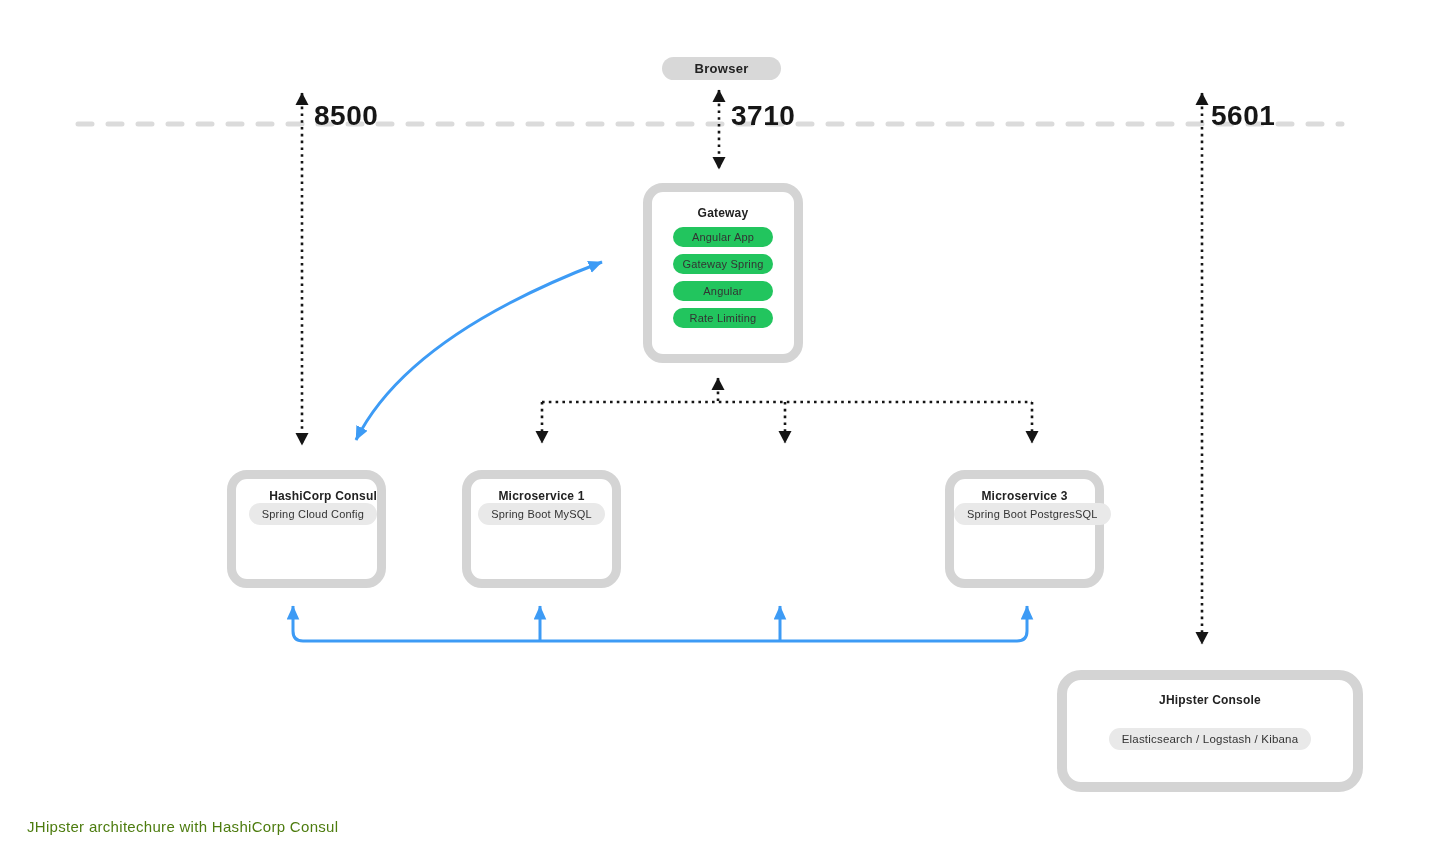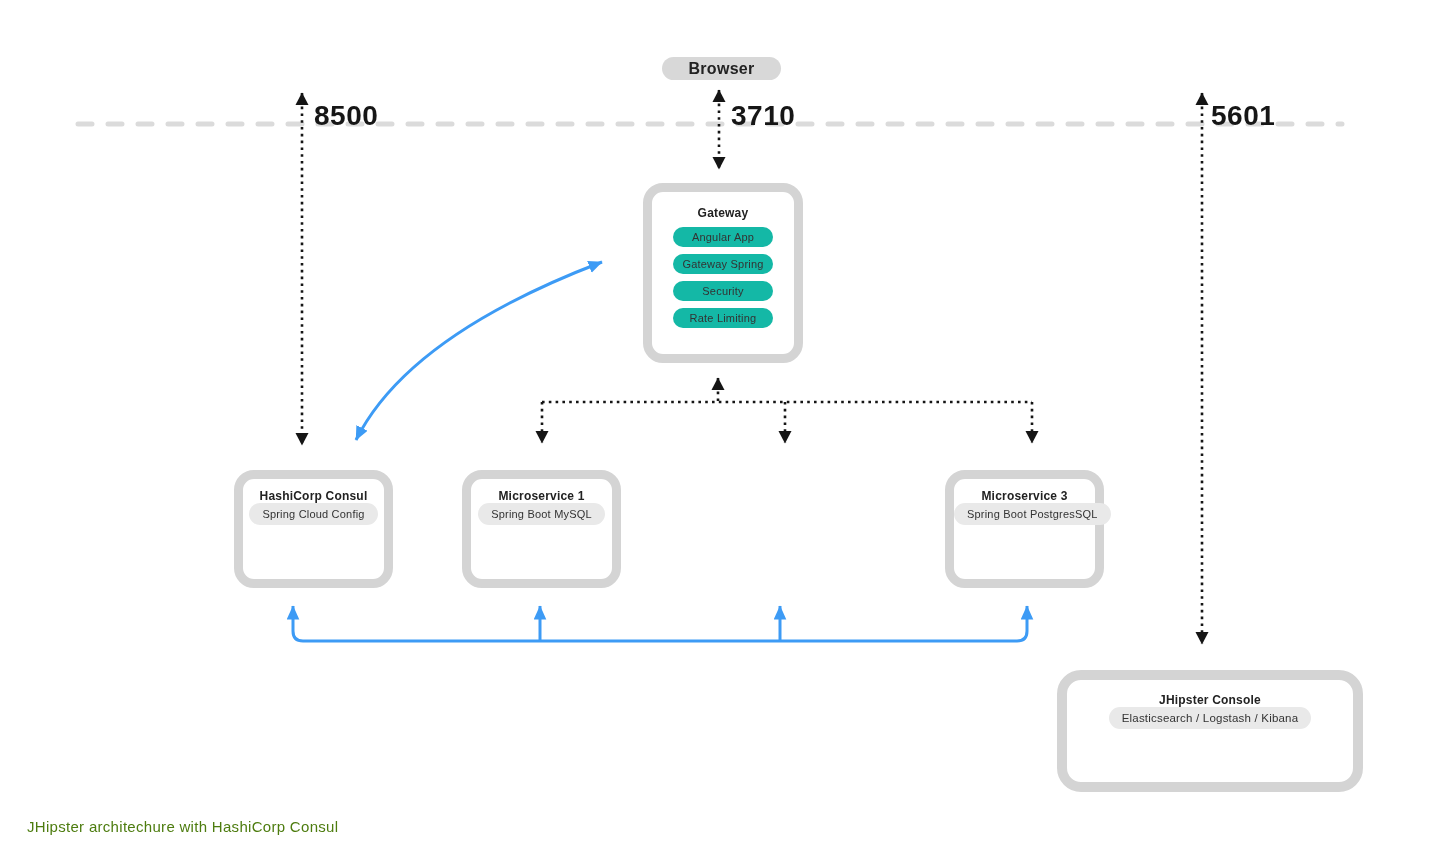--- a/index.html
+++ b/index.html
@@ -12,43 +12,43 @@
   svg.wires{position:absolute;left:0;top:0;width:1444px;height:860px;pointer-events:none;}
 
   .pill{
     display:inline-block;background:#e9e9e9;border-radius:12px;
     padding:5px 13px;font-size:11px;letter-spacing:.2px;color:#333;
     white-space:nowrap;
   }
   .browser-pill{
     position:absolute;left:662px;top:57px;width:119px;height:23px;
     background:#d8d8d8;border-radius:12px;display:flex;align-items:center;justify-content:center;
-    font-size:16px;font-weight:bold;letter-spacing:.3px;color:#222;
+    font-size:13px;font-weight:bold;letter-spacing:.3px;color:#222;
   }
   .port{
     position:absolute;font-size:28px;font-weight:bold;letter-spacing:.5px;color:#161616;
   }
   .node{
     position:absolute;background:#ffffff;border:9px solid #d4d4d4;border-radius:20px;
     text-align:center;
   }
   .node-title{font-size:12px;font-weight:bold;letter-spacing:.2px;color:#222;padding-top:10px;}
   .gateway{left:643px;top:183px;width:160px;height:180px;}
   .gateway .node-title{padding-top:14px;}
   .gw-pill{display:block;width:100px;margin:7px auto 0 auto;padding:4px 6px;
-    background:#14b8a6;border-radius:11px;font-size:11px;letter-spacing:.2px;color:#333;white-space:nowrap;}
+    background:#22c55e;border-radius:11px;font-size:11px;letter-spacing:.2px;color:#333;white-space:nowrap;}
   .svc{width:159px;height:118px;top:470px;}
   .svc .pill{}
-  .consul{left:234px;}
+  .consul{left:227px;text-align:right;}
   .ms1{left:462px;}
   .ms2{left:704px;}
   .ms3{left:945px;}
   .console{left:1057px;top:670px;width:306px;height:122px;border-width:10px;border-radius:24px;}
   .console .node-title{padding-top:13px;}
-  .console .pill{font-size:11.5px;}
+  .console .pill{margin-top:21px;font-size:11.5px;}
   .caption{
     position:absolute;left:27px;top:818px;font-size:15px;letter-spacing:.3px;color:#4d7c0f;
   }
 </style>
 </head>
 <body>
 
 <div class="stage">
 
   <svg class="wires" viewBox="0 0 1444 860">
@@ -91,21 +91,21 @@
   </div>
 
   <span class="port" style="left:314px;top:100px;">8500</span>
   <span class="port" style="left:731px;top:100px;">3710</span>
   <span class="port" style="left:1211px;top:100px;">5601</span>
 
   <div class="node gateway">
     <div class="node-title">Gateway</div>
     <span class="gw-pill">Angular App</span>
     <span class="gw-pill">Gateway Spring</span>
-    <span class="gw-pill">Security</span>
+    <span class="gw-pill">Angular</span>
     <span class="gw-pill">Rate Limiting</span>
   </div>
 
   <div class="node svc consul">
     <div class="node-title">HashiCorp Consul</div>
     <span class="pill">Spring Cloud Config</span>
   </div>
 
   <div class="node svc ms1">
     <div class="node-title">Microservice 1</div>

